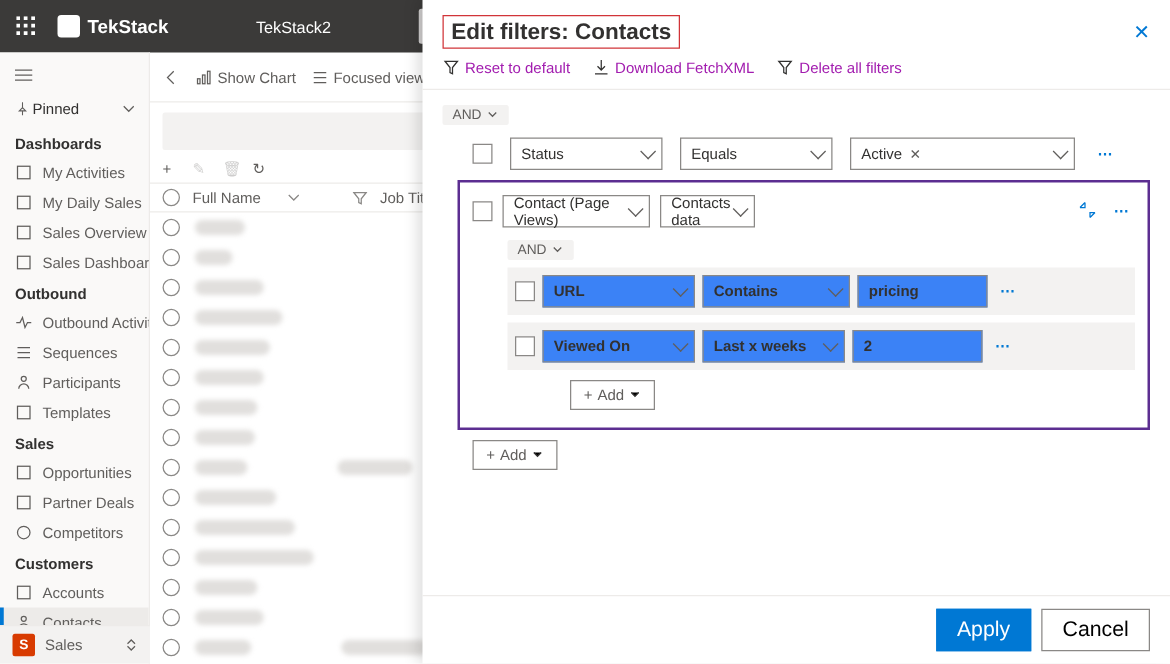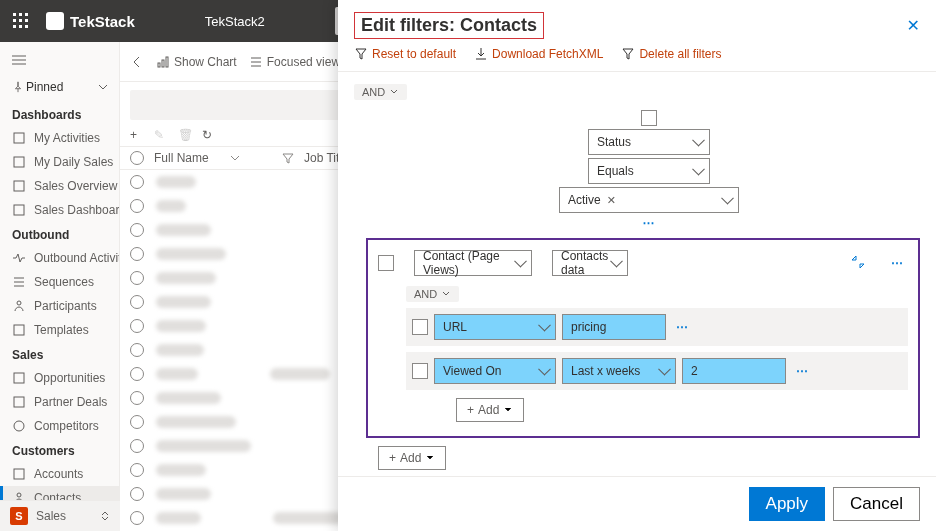--- a/index.html
+++ b/index.html
@@ -42,45 +42,45 @@
   .grid-body { }
   .grid-row { display:flex; align-items:center; gap:12px; padding:5px 10px;}
   .radio { width:14px;height:14px;border:1px solid #8a8886;border-radius:50%;}
   .blur { background:#e1dfdd; height:12px; border-radius:6px; filter:blur(2px);}
 
   
   .panel { position:absolute; top:0; right:0; bottom:0; width:598px; background:#fff; box-shadow:-4px 0 12px rgba(0,0,0,.15); display:flex; flex-direction:column;}
   .panel-head { padding:12px 16px 8px; display:flex; align-items:center; }
   .panel-title { font-size:18px; font-weight:600; border:1px solid #d13438; padding:2px 6px; }
   .panel-close { margin-left:auto; cursor:pointer; color:#0078d4; font-size:16px;}
-  .panel-sub { display:flex; gap:18px; padding:0 16px 10px; font-size:12px; color:#c2410c; border-bottom:1px solid #edebe9;}
+  .panel-sub { display:flex; gap:18px; padding:0 16px 10px; font-size:12px; color:#a21caf; border-bottom:1px solid #edebe9;}
   .panel-sub-item{display:flex;align-items:center;gap:4px;cursor:pointer;}
   .panel-sub-item svg{width:14px;height:14px;stroke:#323130;fill:none;}
   
   .panel-body { flex:1; padding:12px 16px 0; overflow:auto; font-size:12px; color:#605e5c;}
   .group-and { display:inline-flex; align-items:center; gap:4px; background:#f3f2f1; padding:2px 8px; border-radius:2px; font-size:11px; color:#605e5c; cursor:pointer;}
   .group-and svg{width:10px;height:10px;stroke:#605e5c;fill:none;}
 
-  .cond-row { display:flex; align-items:center; gap:3px; margin:10px 0 0 24px;flex-direction:column;}
+  .cond-row { display:flex; align-items:center; gap:14px; margin:10px 0 0 24px;}
   .checkbox { width:16px;height:16px;border:1px solid #8a8886;background:#fff;cursor:pointer;}
   .dd { height:26px; border:1px solid #8a8886; background:#fff; display:flex; align-items:center; padding:0 22px 0 8px; position:relative; font-size:12px; color:#323130; cursor:pointer;}
   .dd::after { content:''; position:absolute; right:6px; top:50%; width:8px; height:8px; border-right:1px solid #605e5c; border-bottom:1px solid #605e5c; transform:translateY(-70%) rotate(45deg);}
   .dd .xmark{margin-left:6px;color:#605e5c;font-size:11px;}
   .more { color:#0078d4; cursor:pointer; padding:0 4px; font-weight:700; letter-spacing:1px;}
 
   .purple-box { border:2px solid #5c2e91; margin:8px 0 0 12px; padding:10px 10px 14px; position:relative;}
-  .purple-head { display:flex; align-items:center; gap:20px;}
+  .purple-head { display:flex; align-items:center; gap:8px;}
   .purple-head .dd{flex-shrink:0;}
   .collapse { margin-left:auto; color:#0078d4; cursor:pointer; width:16px; height:16px;}
   .collapse svg{width:14px;height:14px;stroke:#0078d4;fill:none;}
 
   .inner { margin:10px 0 0 28px; }
   .inner .group-and{margin-bottom:6px;}
   .inner-row { background:#f3f2f1; padding:6px; display:flex; align-items:center; gap:6px; margin-bottom:6px;}
-  .inner-row .dd, .inner-row .textin { background:#7dd3fc; }
+  .inner-row .dd, .inner-row .textin { background:#3b82f6;font-weight:bold; }
   .textin { height:26px; border:1px solid #8a8886; padding:0 8px; font-size:12px; color:#323130; }
 
   .add-btn { display:inline-flex; align-items:center; gap:4px; border:1px solid #8a8886; padding:4px 10px; background:#fff; cursor:pointer; font-size:12px;}
   .add-btn svg{width:10px;height:10px;stroke:#323130;}
   .add-row { margin:8px 0 0 50px;}
   .outer-add { margin:8px 0 0 24px;}
 
   .panel-foot { display:flex; justify-content:flex-end; gap:8px; padding:10px 16px; border-top:1px solid #edebe9;}
   .btn { padding:6px 16px; font-size:17px; cursor:pointer; border:1px solid #8a8886; background:#fff;}
   .btn.primary { background:#0078d4; color:#fff; border-color:#0078d4;}
@@ -423,20 +423,23 @@
             <svg viewBox="0 0 10 10">
               <path d="M2 3l3 3 3-3"></path>
             </svg>
           </span>
 
         <div class="inner-row">
           <span class="checkbox"></span>
           <span class="dd" style="width:122px">
               <span>URL</span>
             </span>
+          <span class="dd" style="width:118px">
+              <span>Contains</span>
+            </span>
           <input class="textin" style="width: 104px;" value="pricing">
           <span class="more">⋯</span>
         </div>
 
         <div class="inner-row">
           <span class="checkbox"></span>
           <span class="dd" style="width:122px">
               <span>Viewed On</span>
             </span>
           <span class="dd" style="width:114px">

